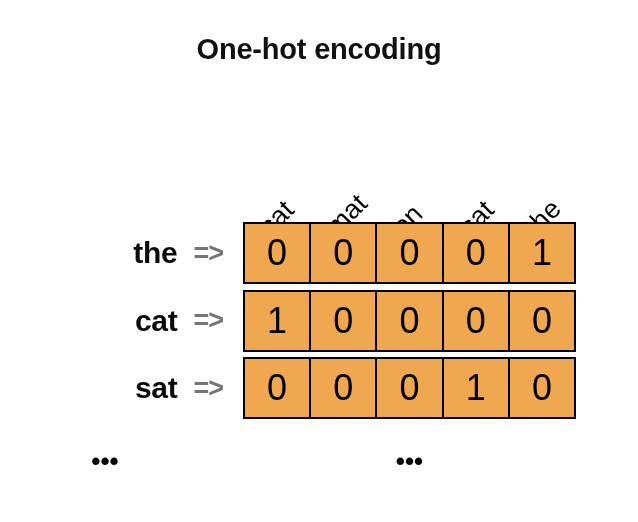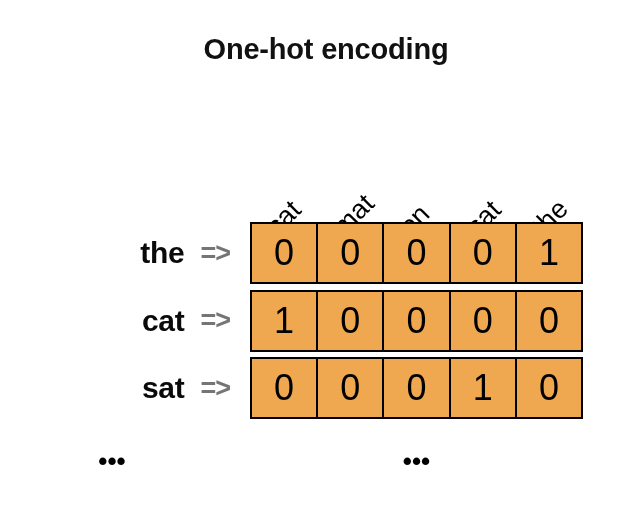--- a/index.html
+++ b/index.html
@@ -12,21 +12,20 @@
     height: 522px;
     position: relative;
     overflow: hidden;
     font-family: "Liberation Sans", sans-serif;
     -webkit-font-smoothing: antialiased;
   }
 
   #figure {
     position: absolute;
     inset: 0;
-    margin-left: 7px;
   }
 
   
   #title {
     position: absolute;
     left: 0;
     top: 33px;
     width: 638px;
     text-align: center;
     font-size: 29px;

